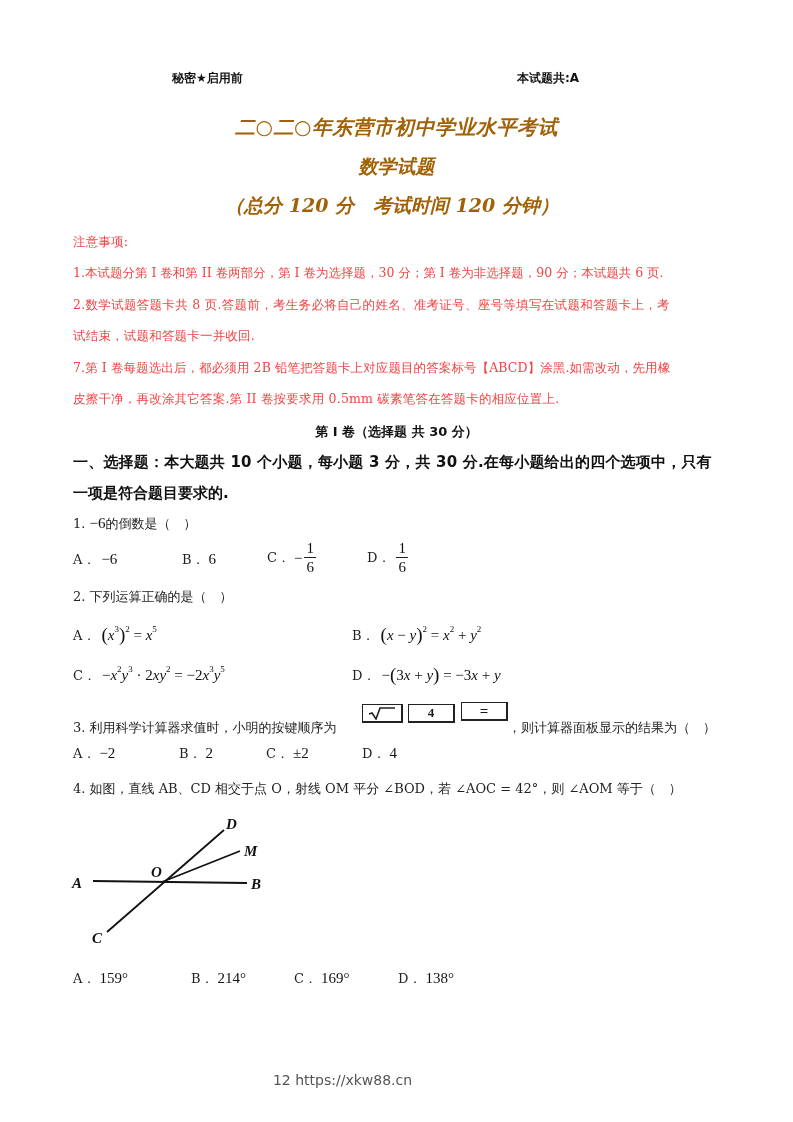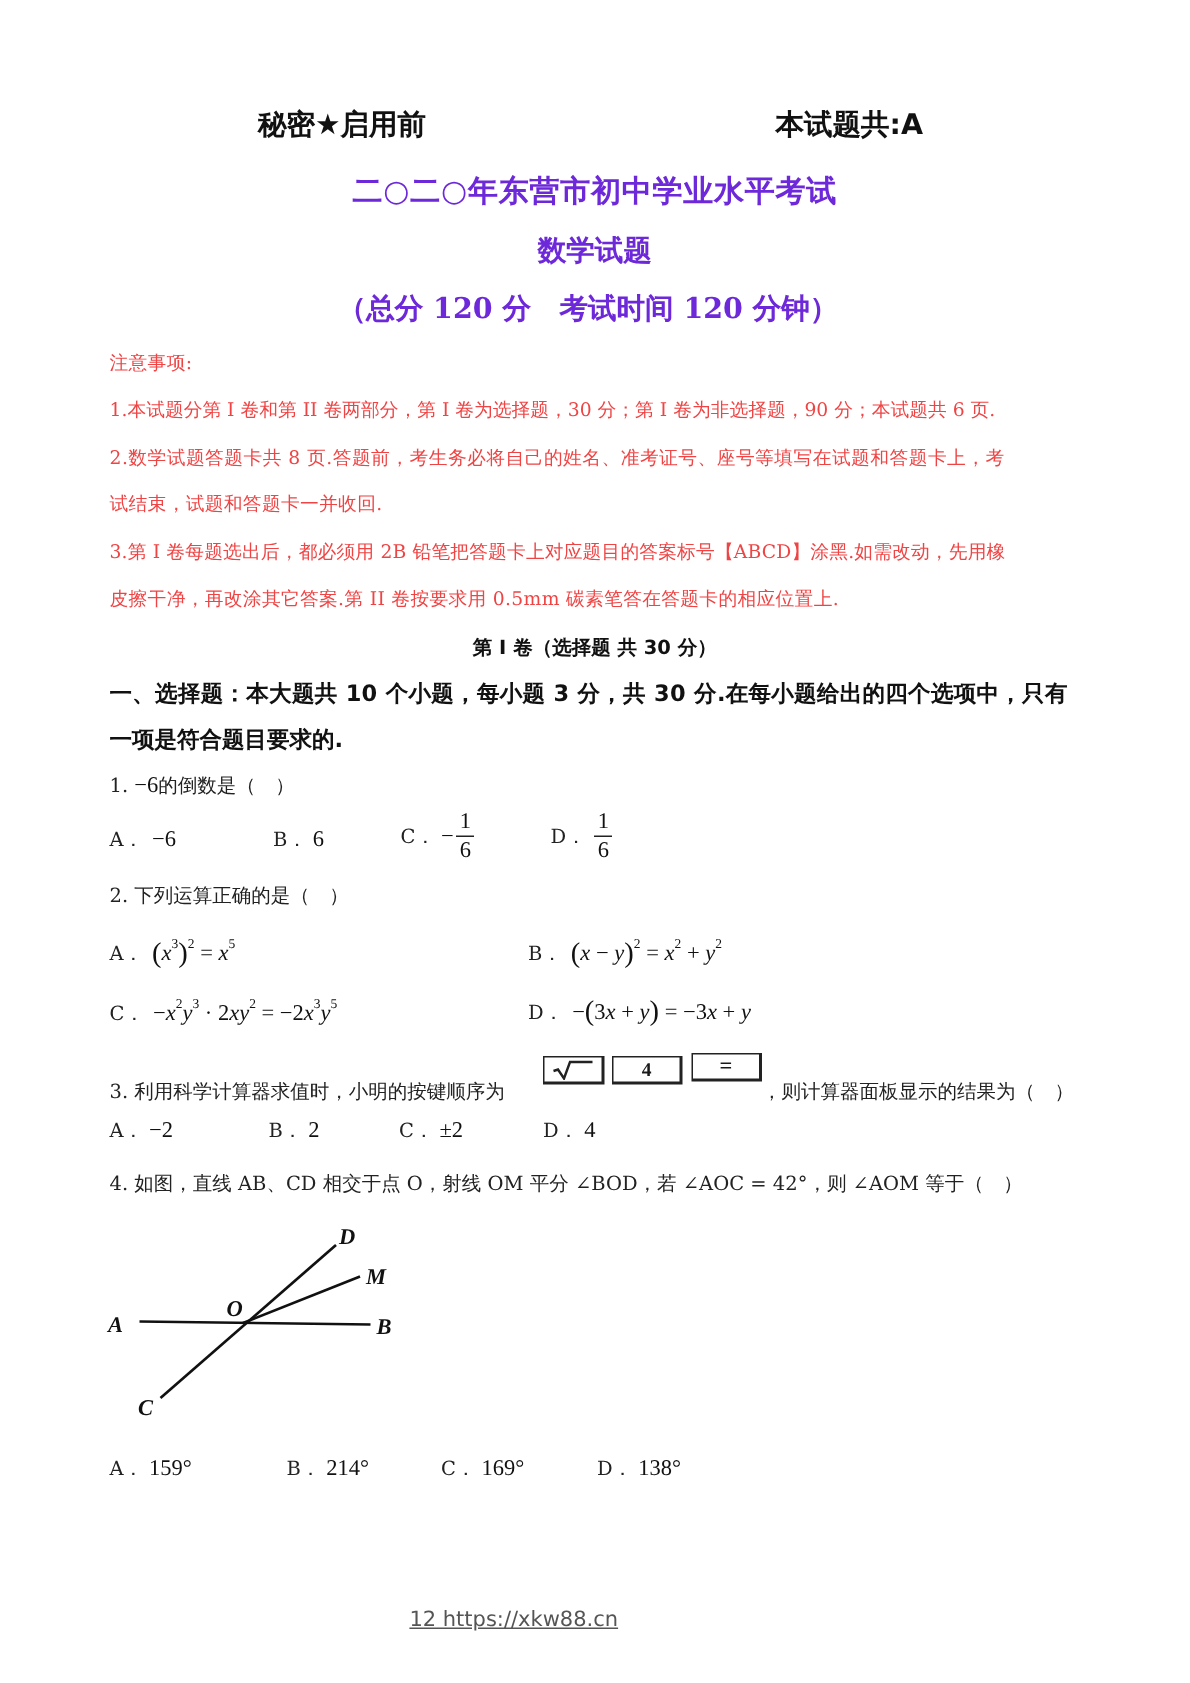--- a/index.html
+++ b/index.html
@@ -1,20 +1,20 @@
 <!DOCTYPE html>
 <html><head>
 <meta charset="utf-8">
 <style>
   html, body { margin:0; padding:0; background:#ffffff; }
   body { width:793px; height:1122px; position:relative; overflow:hidden; color:#1a1a1a;
          font-family:"DejaVu Serif", "Liberation Serif", serif; }
   .abs { position:absolute; white-space:nowrap; }
-  .hdr { font-family:"DejaVu Sans", "Liberation Sans", sans-serif; font-weight:bold; font-size:19px; color:#111; }
-  .title { font-family:"DejaVu Serif", serif; font-weight:bold; color:#6d28d9; }
+  .hdr { font-family:"DejaVu Sans", "Liberation Sans", sans-serif; font-weight:bold; font-size:12px; color:#111; }
+  .title { font-family:"DejaVu Serif", serif; font-weight:bold; color:#a16207;font-style:italic; }
   .body-text { font-size:12.5px; color:#ef4444; letter-spacing:0.2px; }
   .bold-text { font-family:"DejaVu Sans", sans-serif; font-weight:bold; font-size:15px; color:#111; }
   .q { font-size:13px; color:#222; }
   .math { font-family:"Liberation Serif", serif; font-size:15px; color:#111; }
   .math i { font-style:italic; }
   .opt { font-size:13px; color:#222; }
   .frac { display:inline-block; vertical-align:middle; text-align:center; line-height:1; margin-left:2px; }
   .frac .num { display:block; padding:0 2px; border-bottom:1px solid #222; font-size:15px; padding-bottom:1px; }
   .frac .den { display:block; font-size:15px; padding-top:2px; }
   sup { font-size:9px; vertical-align:8px; }
@@ -30,21 +30,21 @@
 <div class="abs hdr" style="left:517px; top:70px;">本试题共:A</div>
 <div class="abs title" style="left:0; width:793px; text-align:center; top:114px; font-size:20px; letter-spacing:0.5px;">二○二○年东营市初中学业水平考试</div>
 <div class="abs title" style="left:0; width:793px; text-align:center; top:154px; font-size:19px;">数学试题</div>
 <div class="abs title" style="left:0; width:784px; text-align:center; top:193px; font-size:19px;">（总分 120 分　考试时间 120 分钟）</div>
 
 <div>
   <div class="abs body-text" style="left:73px; top:234px;">注意事项:</div>
   <div class="abs body-text" style="left:73px; top:265px; letter-spacing:0px;">1.本试题分第 I 卷和第 II 卷两部分，第 I 卷为选择题，30 分；第 I 卷为非选择题，90 分；本试题共 6 页.</div>
   <div class="abs body-text" style="left:73px; top:297px; letter-spacing:0.3px;">2.数学试题答题卡共 8 页.答题前，考生务必将自己的姓名、准考证号、座号等填写在试题和答题卡上，考</div>
   <div class="abs body-text" style="left:73px; top:328px;">试结束，试题和答题卡一并收回.</div>
-  <div class="abs body-text" style="left:73px; top:360px; letter-spacing:0.1px;">3.第 I 卷每题选出后，都必须用 2B 铅笔把答题卡上对应题目的答案标号【ABCD】涂黑.如需改动，先用橡</div>
+  <div class="abs body-text" style="left:73px; top:360px; letter-spacing:0.1px;">7.第 I 卷每题选出后，都必须用 2B 铅笔把答题卡上对应题目的答案标号【ABCD】涂黑.如需改动，先用橡</div>
   <div class="abs body-text" style="left:73px; top:391px;">皮擦干净，再改涂其它答案.第 II 卷按要求用 0.5mm 碳素笔答在答题卡的相应位置上.</div>
 </div>
 
 <div class="abs" style="left:0; width:793px; text-align:center; top:423px; font-family:'DejaVu Sans', sans-serif; font-weight:bold; font-size:13px; color:#111;">第 I 卷（选择题 共 30 分）</div>
 <div class="abs bold-text" style="left:73px; top:453px; letter-spacing:0.2px;">一、选择题：本大题共 10 个小题，每小题 3 分，共 30 分.在每小题给出的四个选项中，只有</div>
 <div class="abs bold-text" style="left:73px; top:484px;">一项是符合题目要求的.</div>
 
 <div class="abs q" style="left:73px; top:515px;">
   <span>1. </span><span class="math">−6</span><span>的倒数是（　）</span>
 </div>
@@ -119,13 +119,13 @@
 <div class="abs opt" style="left:191px; top:970px;">
   <span>B．</span><span class="math" style="margin-left:4px;">214°</span>
 </div>
 <div class="abs opt" style="left:294px; top:970px;">
   <span>C．</span><span class="math" style="margin-left:4px;">169°</span>
 </div>
 <div class="abs opt" style="left:398px; top:970px;">
   <span>D．</span><span class="math" style="margin-left:4px;">138°</span>
 </div>
 
-<div class="abs footer" style="left:0; width:685px; text-align:center; top:1072px;text-decoration:underline;">12 https://xkw88.cn</div>
+<div class="abs footer" style="left:0; width:685px; text-align:center; top:1072px;">12 https://xkw88.cn</div>
 
 </body></html>

